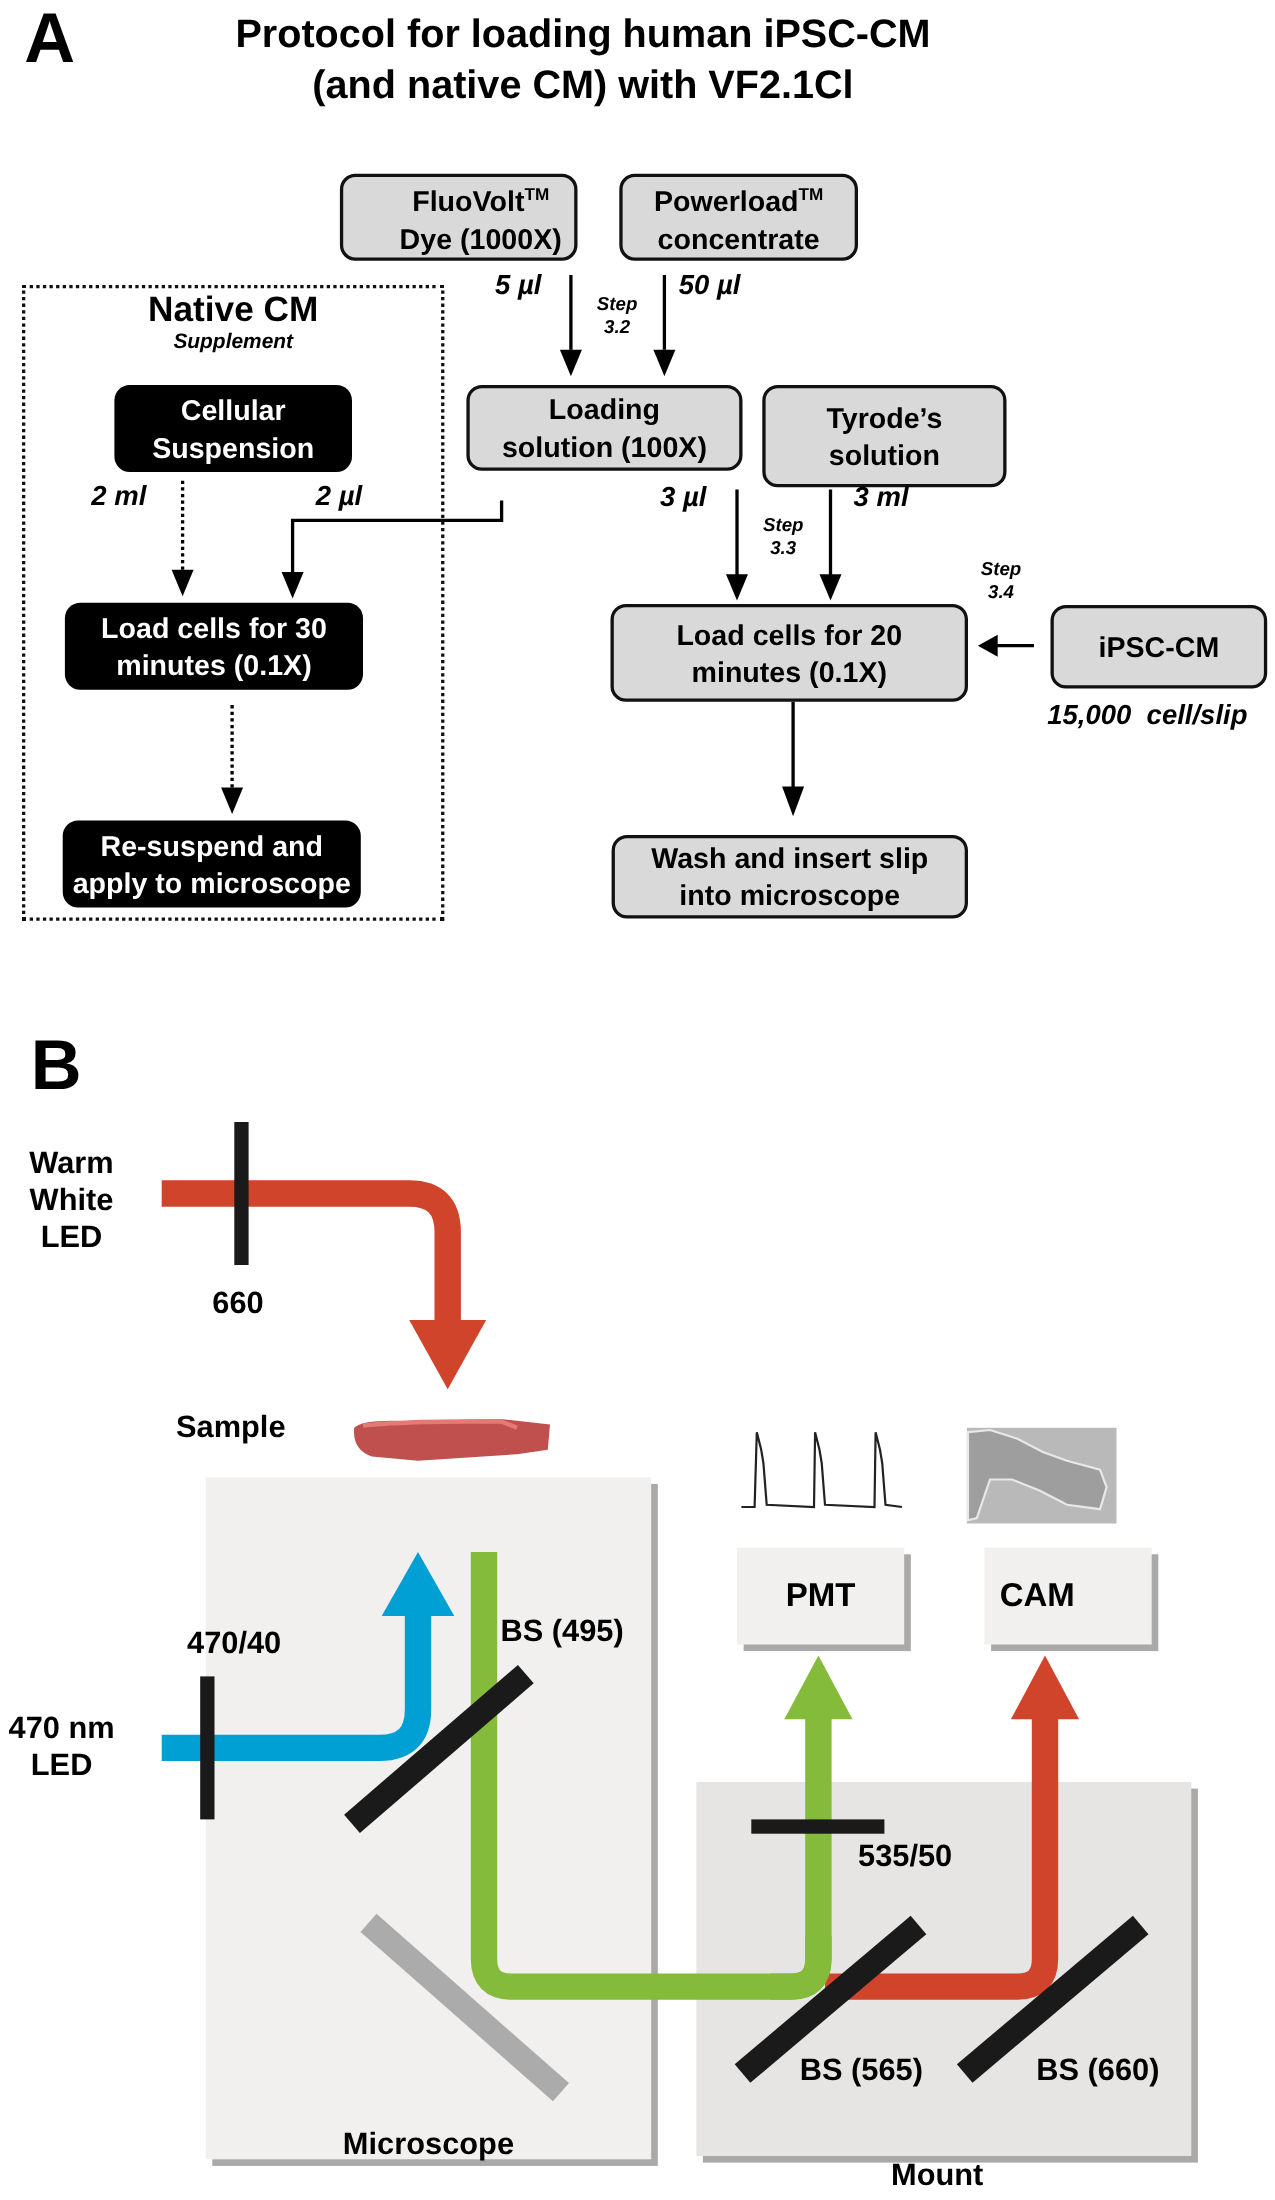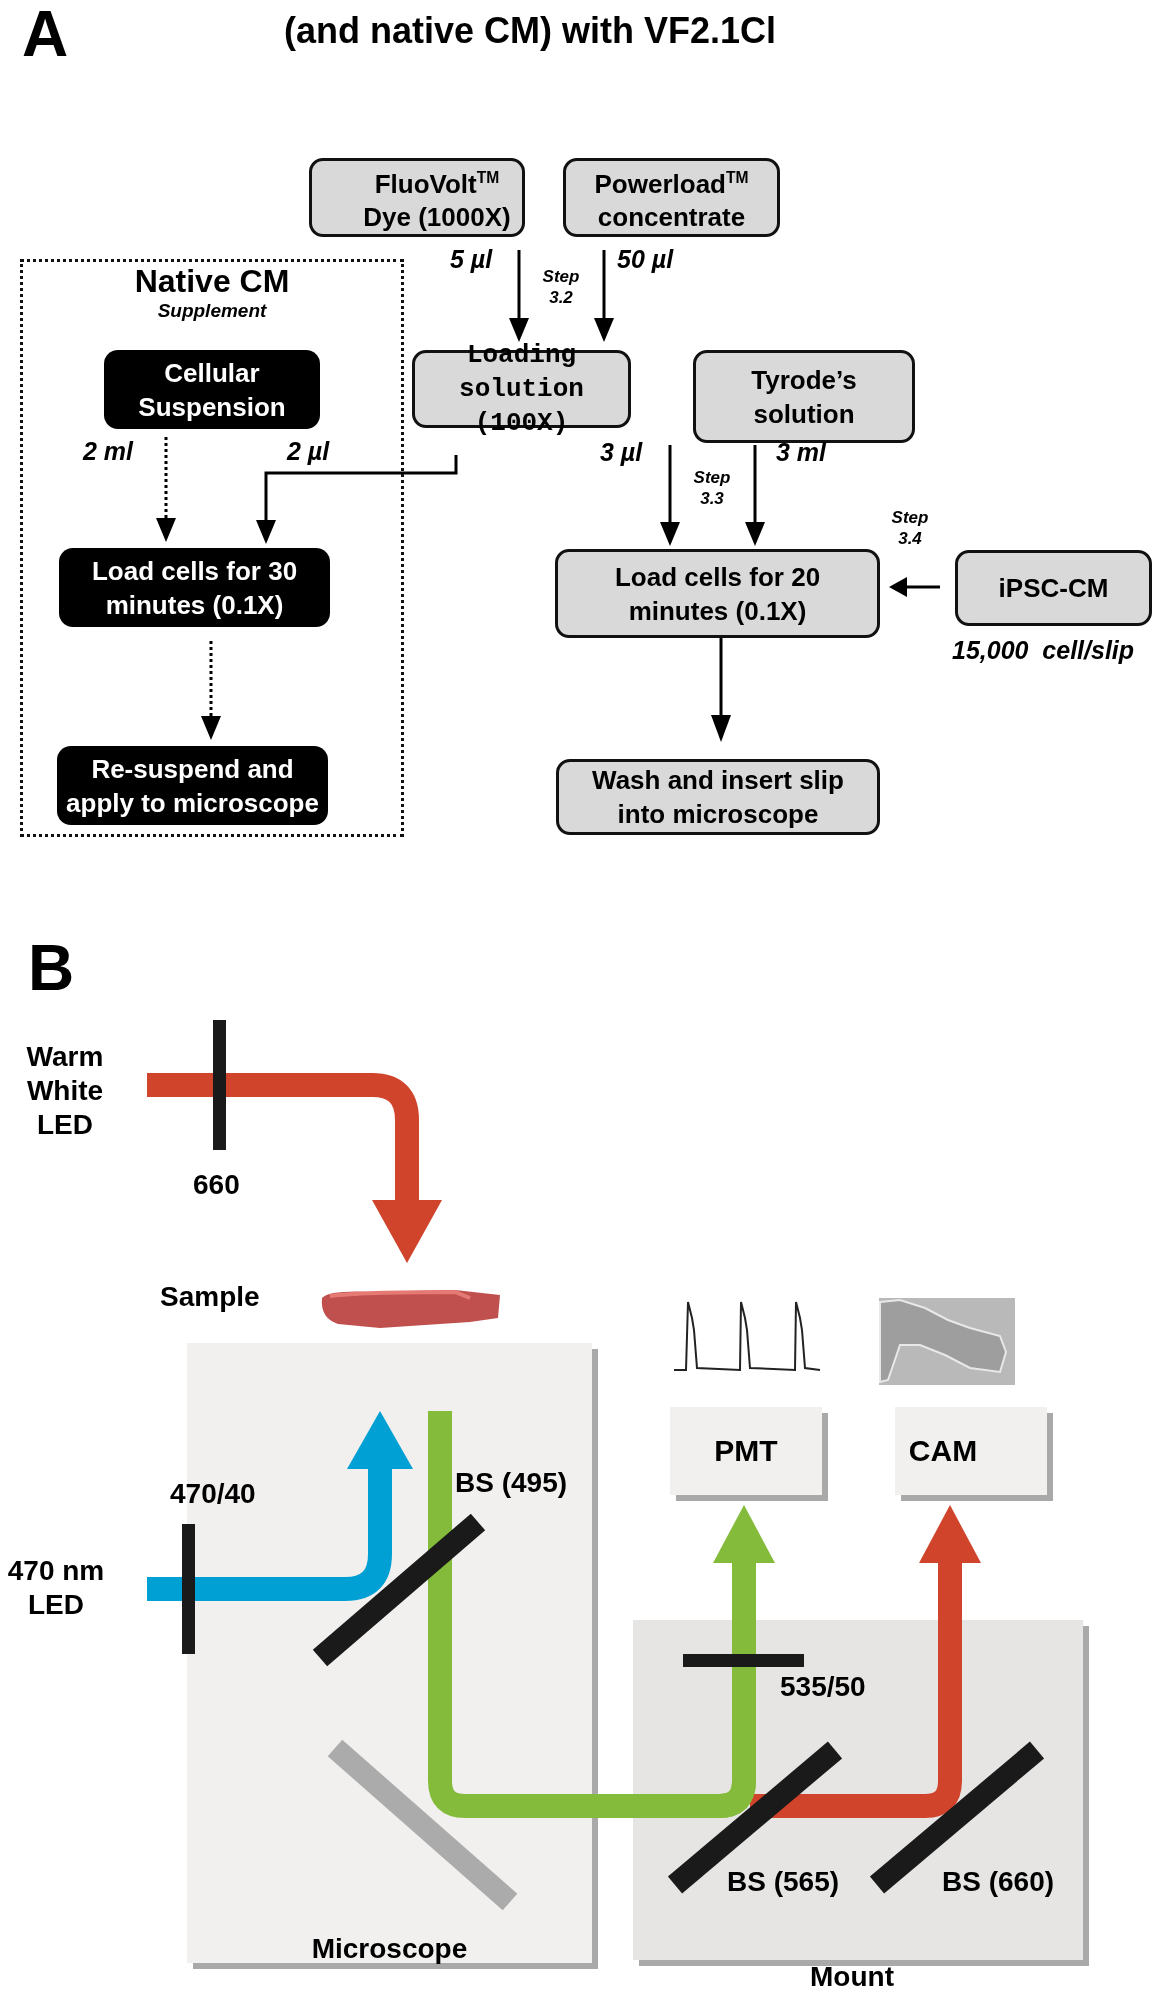--- a/index.html
+++ b/index.html
@@ -24,20 +24,21 @@
   .lbl { position:absolute; font-weight:bold; font-size:28px; line-height:34px; }
   .equip { position:absolute; background:#f1f0ef; box-shadow:6px 6px 0 #a9a9a9; }
   .equip-label { position:absolute; font-weight:bold; font-size:30px; display:flex; align-items:center; justify-content:center; }
   svg.layer { position:absolute; left:0; top:0; }
 </style>
 </head>
 <body>
 
 <div class="abs panel-letter" style="left:22px;top:2px;">A</div>
 <div class="abs title">
+  <div>Protocol for loading human iPSC-CM</div>
   <div>(and native CM) with VF2.1Cl</div>
 </div>
 
 <svg class="layer" width="1159" height="900">
   <defs>
     <marker id="ah" markerWidth="10" markerHeight="10" refX="5" refY="9" orient="auto" markerUnits="userSpaceOnUse" viewBox="0 0 10 10">
     </marker>
   </defs>
 
   <line x1="519" y1="250" x2="519" y2="318" stroke="#000" stroke-width="3"></line>
@@ -81,21 +82,21 @@
   </div>
 </div>
 
 <div class="amt" style="left:450px;top:245px;">5 µl</div>
 <div class="amt" style="left:617px;top:245px;">50 µl</div>
 <div class="step" style="left:530px;top:266px;width:62px;">
   <div>Step</div>
   <div>3.2</div>
 </div>
 
-<div class="gbox" style="left:412px;top:350px;width:219px;height:78px;font-family:Liberation Mono, monospace;">
+<div class="gbox" style="left:424px;top:350px;width:251px;height:78px;">
   <div>
     <div>Loading</div>
     <div>solution (100X)</div>
   </div>
 </div>
 <div class="gbox" style="left:693px;top:350px;width:222px;height:93px;">
   <div>
     <div>Tyrode’s</div>
     <div>solution</div>
   </div>

